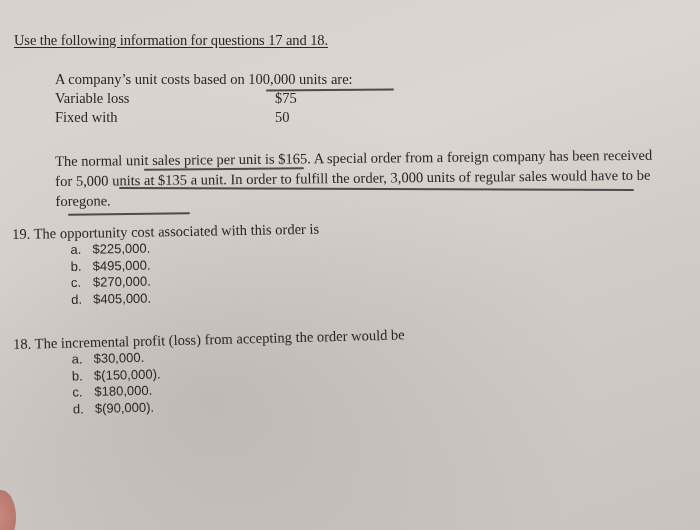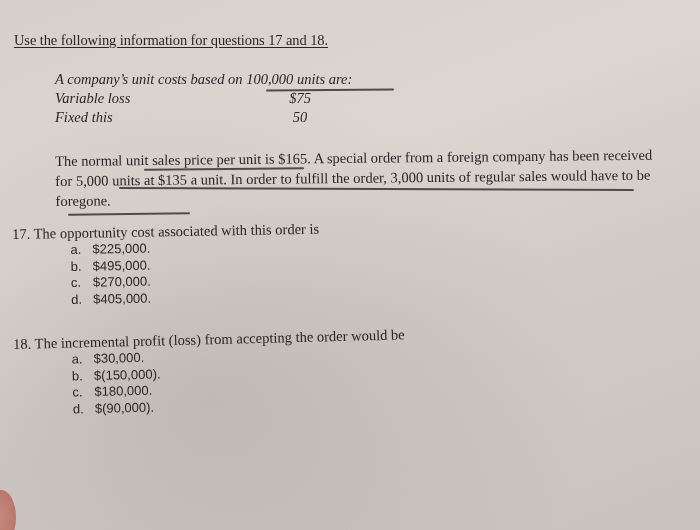--- a/index.html
+++ b/index.html
@@ -18,23 +18,23 @@
     position: absolute; left: -14px; top: 490px; width: 30px; height: 55px;
     border-radius: 50%;
     background: radial-gradient(ellipse at 40% 50%, #c98a7e, #b07068);
   }
   .page { position: absolute; left: 4px; top: 0; width: 700px; height: 530px; }
   .heading {
     position: absolute; left: 10px; top: 32px; font-size: 14.5px;
     text-decoration: underline; text-underline-offset: 2px;
     letter-spacing: -0.1px;
   }
-  .costs { position: absolute; left: 51px; top: 70px; font-size: 14.5px; line-height: 19px; font-style: italic; }
+  .costs { position: absolute; left: 51px; top: 70px; font-size: 14.5px; line-height: 19px; }
   .costs .row { display: flex; width: 270px; justify-content: space-between; }
-  .costs .row .val { width: 50px; text-align: center; }
+  .costs .row .val { width: 50px; }
   .pen {
     position: absolute; height: 1.5px; background: #4e4a4e; border-radius: 1px;
   }
   .para {
     position: absolute; left: 51px; top: 151px; width: 600px;
     font-size: 14.5px; line-height: 20px; transform: rotate(-0.6deg);
     transform-origin: left top;
   }
   .q { position: absolute; font-size: 14.5px; }
   .q .stem { white-space: nowrap; }
@@ -52,34 +52,34 @@
 <div class="page">
   <div class="heading">Use the following information for questions 17 and 18.</div>
 
   <div class="costs">
     <div>A company’s unit costs based on 100,000 units are:</div>
     <div class="row">
       <span>Variable loss</span>
       <span class="val">$75</span>
     </div>
     <div class="row">
-      <span>Fixed this</span>
+      <span>Fixed with</span>
       <span class="val">50</span>
     </div>
   </div>
   <div class="pen" style="left:262px;top:89px;width:128px;transform:rotate(-0.5deg);"></div>
 
   <div class="para">The normal unit sales price per unit is $165. A special order from a foreign company has been received for 5,000 units at $135 a unit. In order to fulfill the order, 3,000 units of regular sales would have to be foregone.</div>
   <div class="pen" style="left:140px;top:168px;width:160px;transform:rotate(-0.6deg);"></div>
   <div class="pen" style="left:115px;top:188px;width:515px;transform:rotate(0.2deg);"></div>
   <div class="pen" style="left:64px;top:213px;width:122px;transform:rotate(-0.8deg);"></div>
 
   <div class="q" id="q17">
     <div class="stem">
-      <span>17.</span>
+      <span>19.</span>
       <span>The opportunity cost associated with this order is</span>
     </div>
     <div class="opts">
       <div class="opt"><span class="lt">a.</span><span>$225,000.</span></div>
       <div class="opt"><span class="lt">b.</span><span>$495,000.</span></div>
       <div class="opt"><span class="lt">c.</span><span>$270,000.</span></div>
       <div class="opt"><span class="lt">d.</span><span>$405,000.</span></div>
     </div>
   </div>
 

